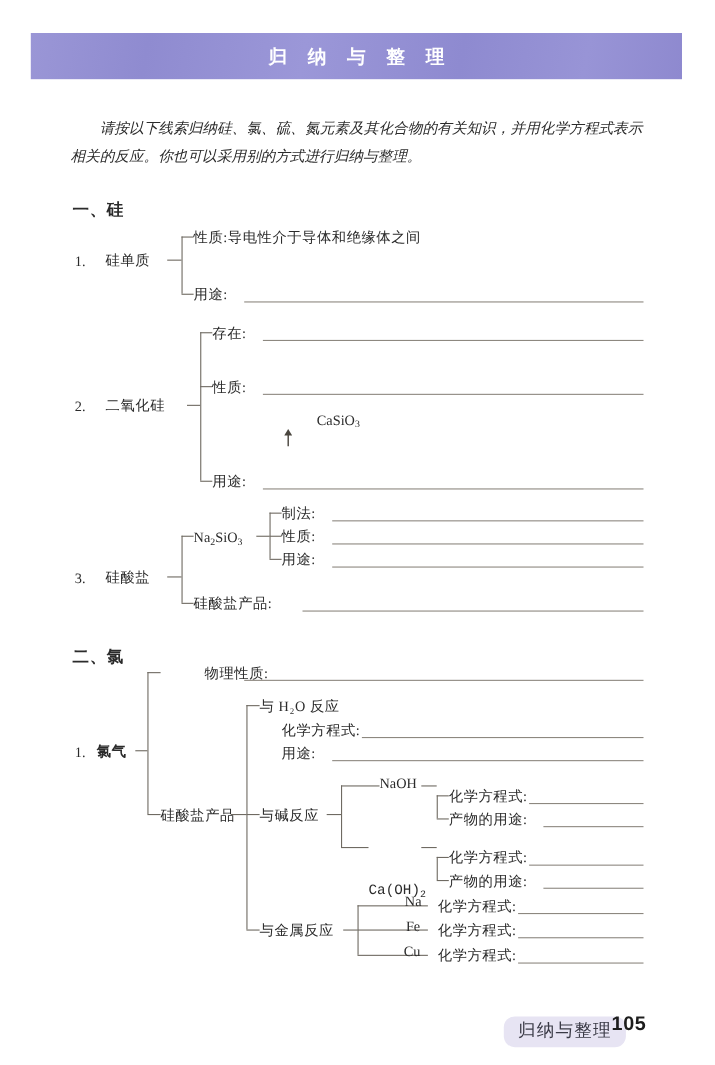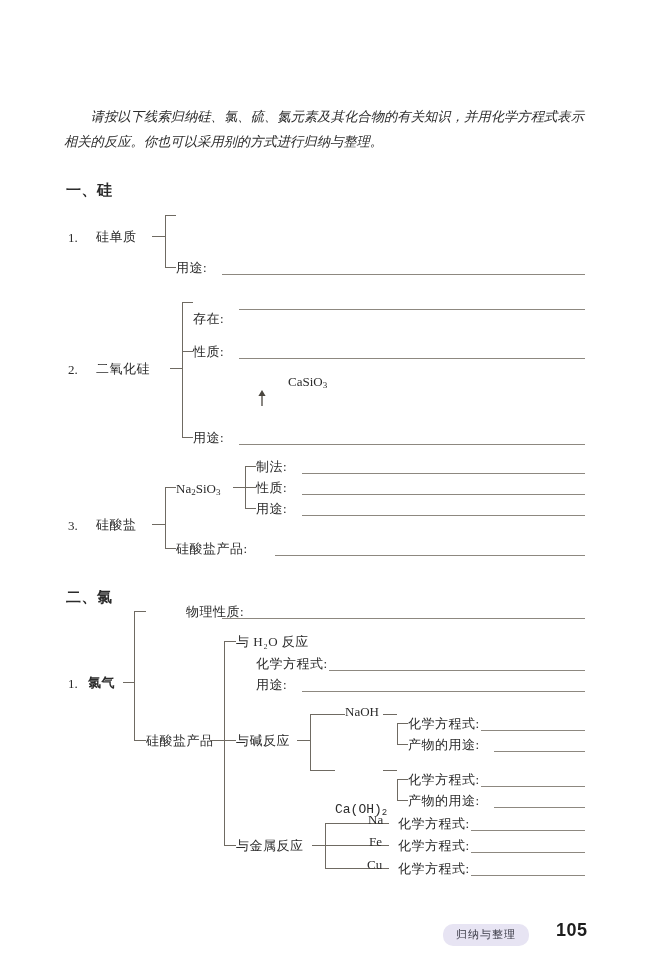--- a/index.html
+++ b/index.html
@@ -52,67 +52,71 @@
 
   
   .blank{position:absolute;height:1px;background:#8d8880;}
 
   
   .rx{position:absolute;font-size:13px;white-space:nowrap;}
   .rx sub{font-size:9px;vertical-align:-2px;}
 
   
   .foot-pill{
-    position:absolute;left:443px;top:924px;
+    position:absolute;left:458px;top:924px;
     background:#e7e4f3;border-radius:10px;
     padding:3px 13px 4px 13px;
-    font-size:11px;color:#3a3a46;letter-spacing:1px;
+    font-size:16px;color:#3a3a46;letter-spacing:1px;
     font-family:"Liberation Sans","DejaVu Sans",sans-serif;
   }
   .foot-num{
     position:absolute;left:556px;top:920px;
     font-size:18px;font-weight:bold;color:#1d1d1d;
     font-family:"Liberation Sans","DejaVu Sans",sans-serif;
     letter-spacing:.5px;
   }
 </style>
 </head>
 <body>
 
 <div class="page">
 
+  <div class="banner">
+    <div class="banner-title">归 纳 与 整 理</div>
+  </div>
 
   <div class="intro">
     <p>请按以下线索归纳硅、氯、硫、氮元素及其化合物的有关知识，并用化学方程式表示相关的反应。你也可以采用别的方式进行归纳与整理。</p>
   </div>
 
   <div class="sec-head cn" style="left:66px;top:181px;">一、硅</div>
 
   <div class="t num" style="left:68px;top:231px;">1.</div>
   <div class="t cn" style="left:96px;top:230px;">硅单质</div>
 
   <div class="hline" style="left:152px;top:236px;width:13px;"></div>
   <div class="vline" style="left:165px;top:215px;height:52px;"></div>
   <div class="hline" style="left:165px;top:215px;width:11px;"></div>
   <div class="hline" style="left:165px;top:267px;width:11px;"></div>
 
+  <div class="t cn" style="left:176px;top:209px;"><span>性质:</span><span>导电性介于导体和绝缘体之间</span></div>
 
   <div class="t cn" style="left:176px;top:261px;">用途:</div>
   <div class="blank" style="left:222px;top:274px;width:363px;"></div>
 
   <div class="t num" style="left:68px;top:363px;">2.</div>
   <div class="t cn" style="left:96px;top:362px;text-align:center;">二氧化硅</div>
 
   <div class="hline" style="left:170px;top:368px;width:12px;"></div>
   <div class="vline" style="left:182px;top:302px;height:135px;"></div>
   <div class="hline" style="left:182px;top:302px;width:11px;"></div>
   <div class="hline" style="left:182px;top:351px;width:11px;"></div>
   <div class="hline" style="left:182px;top:437px;width:11px;"></div>
 
-  <div class="t cn" style="left:193px;top:312px;">存在:</div>
+  <div class="t cn" style="left:193px;top:296px;">存在:</div>
   <div class="blank" style="left:239px;top:309px;width:346px;"></div>
 
   <div class="t cn" style="left:193px;top:345px;">性质:</div>
   <div class="blank" style="left:239px;top:358px;width:346px;"></div>
 
   <div class="rx formula" style="left:240px;top:374px;margin-left:48px;">CaSiO<sub>3</sub></div>
   <svg style="position:absolute;left:256px;top:390px;" width="12" height="16">
     <line x1="6" y1="16" x2="6" y2="4" stroke="#4a463f" stroke-width="1.3"></line>
     <polygon points="6,0 2.4,6 9.6,6" fill="#4a463f"></polygon>
   </svg>

